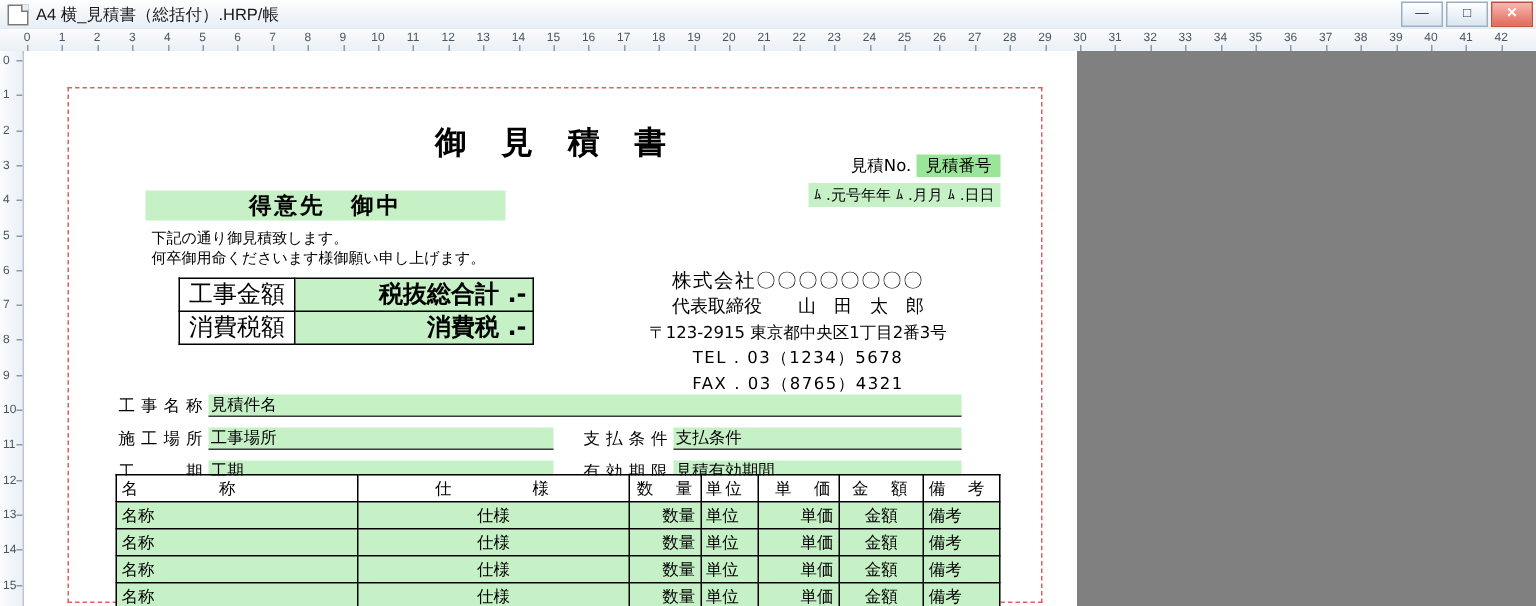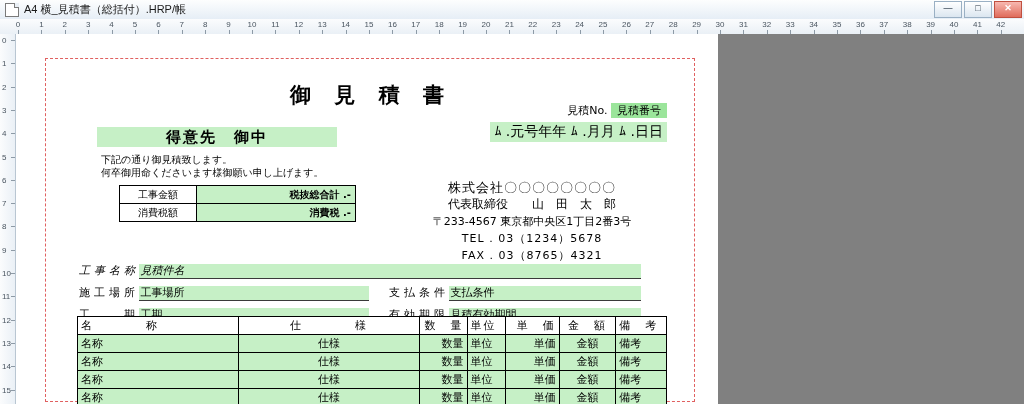--- a/index.html
+++ b/index.html
@@ -175,21 +175,21 @@
     position: absolute;
     right: 18px; top: 36px;
     font-size: 11px;
     white-space: nowrap;
   }
   .row-estno .lbl { color:#000; }
   .row-date {
     position: absolute;
     right: 18px; top: 55px;
     white-space: nowrap;
-    font-size: 14px;
+    font-size: 10px;
     background: #c6f0c6;
     padding: 1px 4px;
   }
 
   .customer {
     position: absolute;
     left: 40px; top: 60px;
     width: 240px;
     height: 20px;
     background: #c6f0c6;
@@ -207,21 +207,21 @@
   }
 
   .amounts {
     position: absolute;
     left: 62px; top: 118px;
     border-collapse: collapse;
   }
   .amounts td {
     border: 1px solid #000;
     height: 17px;
-    font-size: 10px;
+    font-size: 16px;
     padding: 0 4px;
   }
   .amounts td.lab { width: 68px; text-align: center; background:#fff; }
   .amounts td.val { width: 150px; background: #c6f0c6; text-align: right; font-weight: bold; }
 
   .company {
     position: absolute;
     left: 330px; top: 112px;
     width: 290px;
     text-align: center;
@@ -455,26 +455,26 @@
             <tr>
               <td class="lab">消費税額</td>
               <td class="val">消費税 .-</td>
             </tr>
           </tbody>
         </table>
 
         <div class="company">
           <div class="cname">株式会社〇〇〇〇〇〇〇〇</div>
           <div>代表取締役　　山　田　太　郎</div>
-          <div class="addr">〒233-4567  東京都中央区1丁目2番3号</div>
+          <div class="addr">〒123-2915  東京都中央区1丁目2番3号</div>
           <div class="tel">TEL . 03（1234）5678</div>
           <div class="tel">FAX . 03（8765）4321</div>
         </div>
 
-        <div class="fieldrow" style="left:22px; top:196px; width:570px;font-style:italic;">
+        <div class="fieldrow" style="left:22px; top:196px; width:570px;">
           <span class="lbl">工事名称</span>
           <span class="underline-fld" style="width:500px;">見積件名</span>
         </div>
 
         <div class="fieldrow" style="left:22px; top:218px;">
           <span class="lbl">施工場所</span>
           <span class="underline-fld" style="width:228px;">工事場所</span>
         </div>
         <div class="fieldrow" style="left:22px; top:240px;">
           <span class="lbl">工　期</span>

